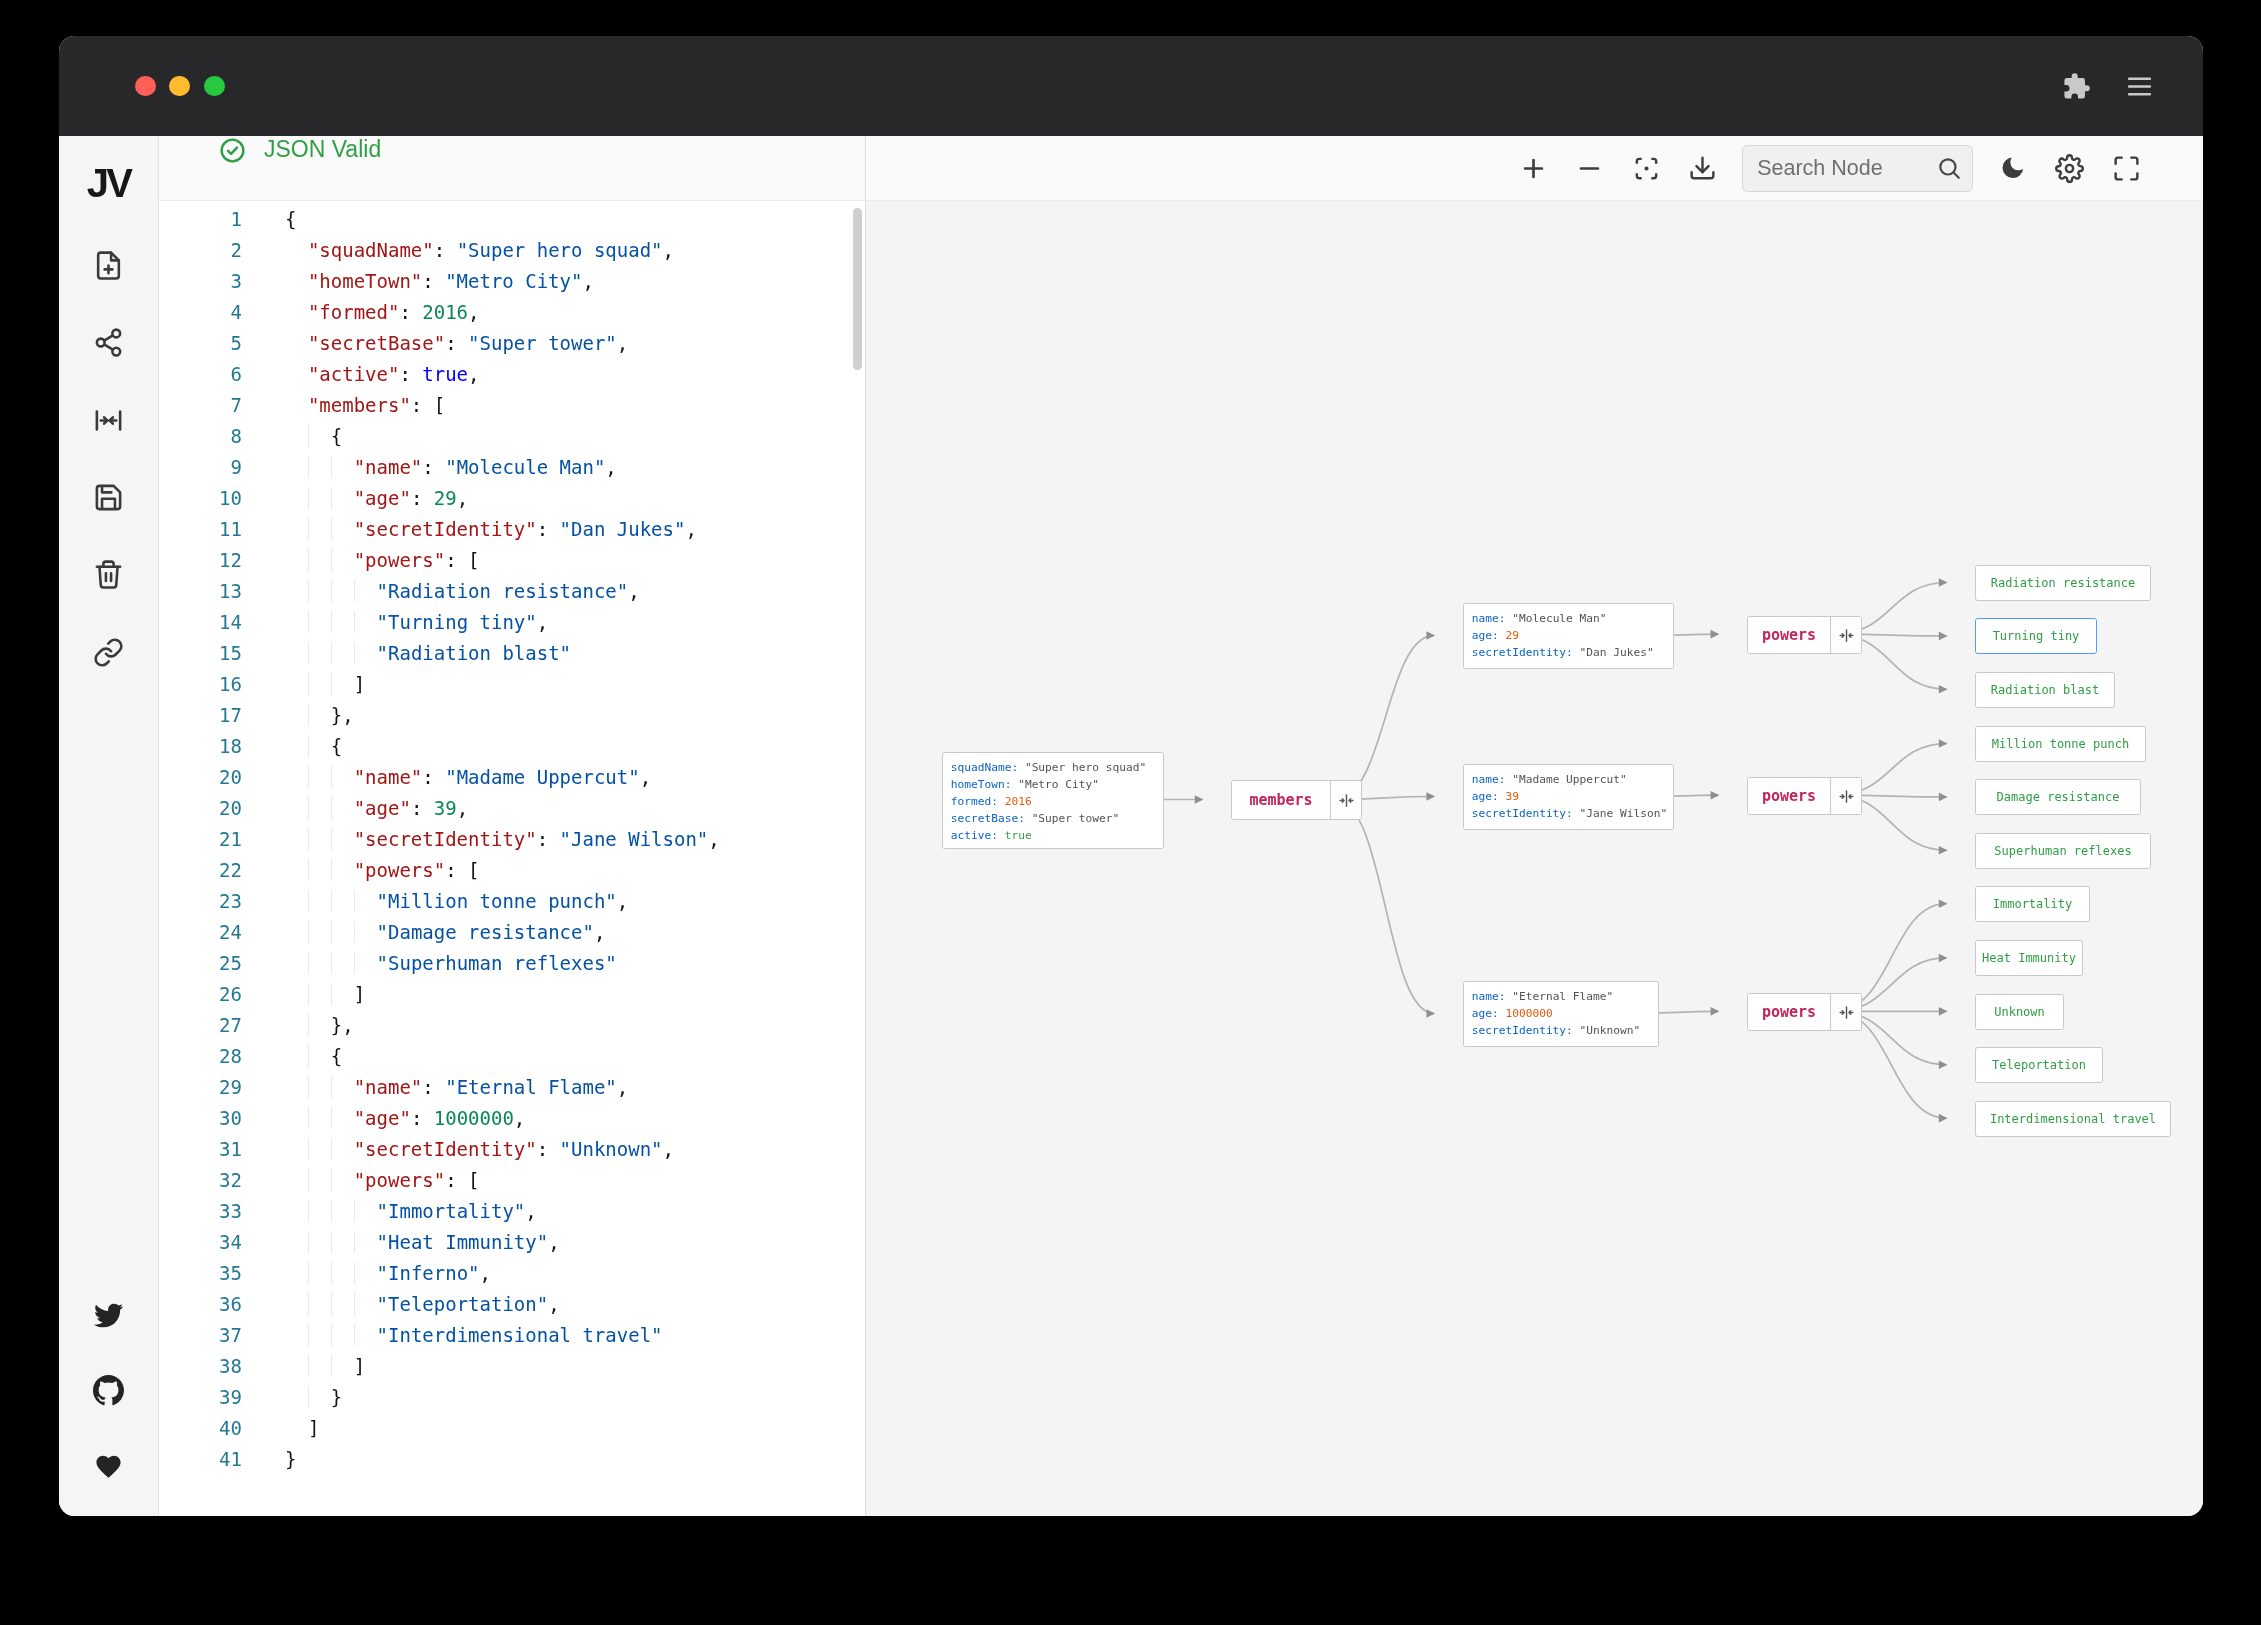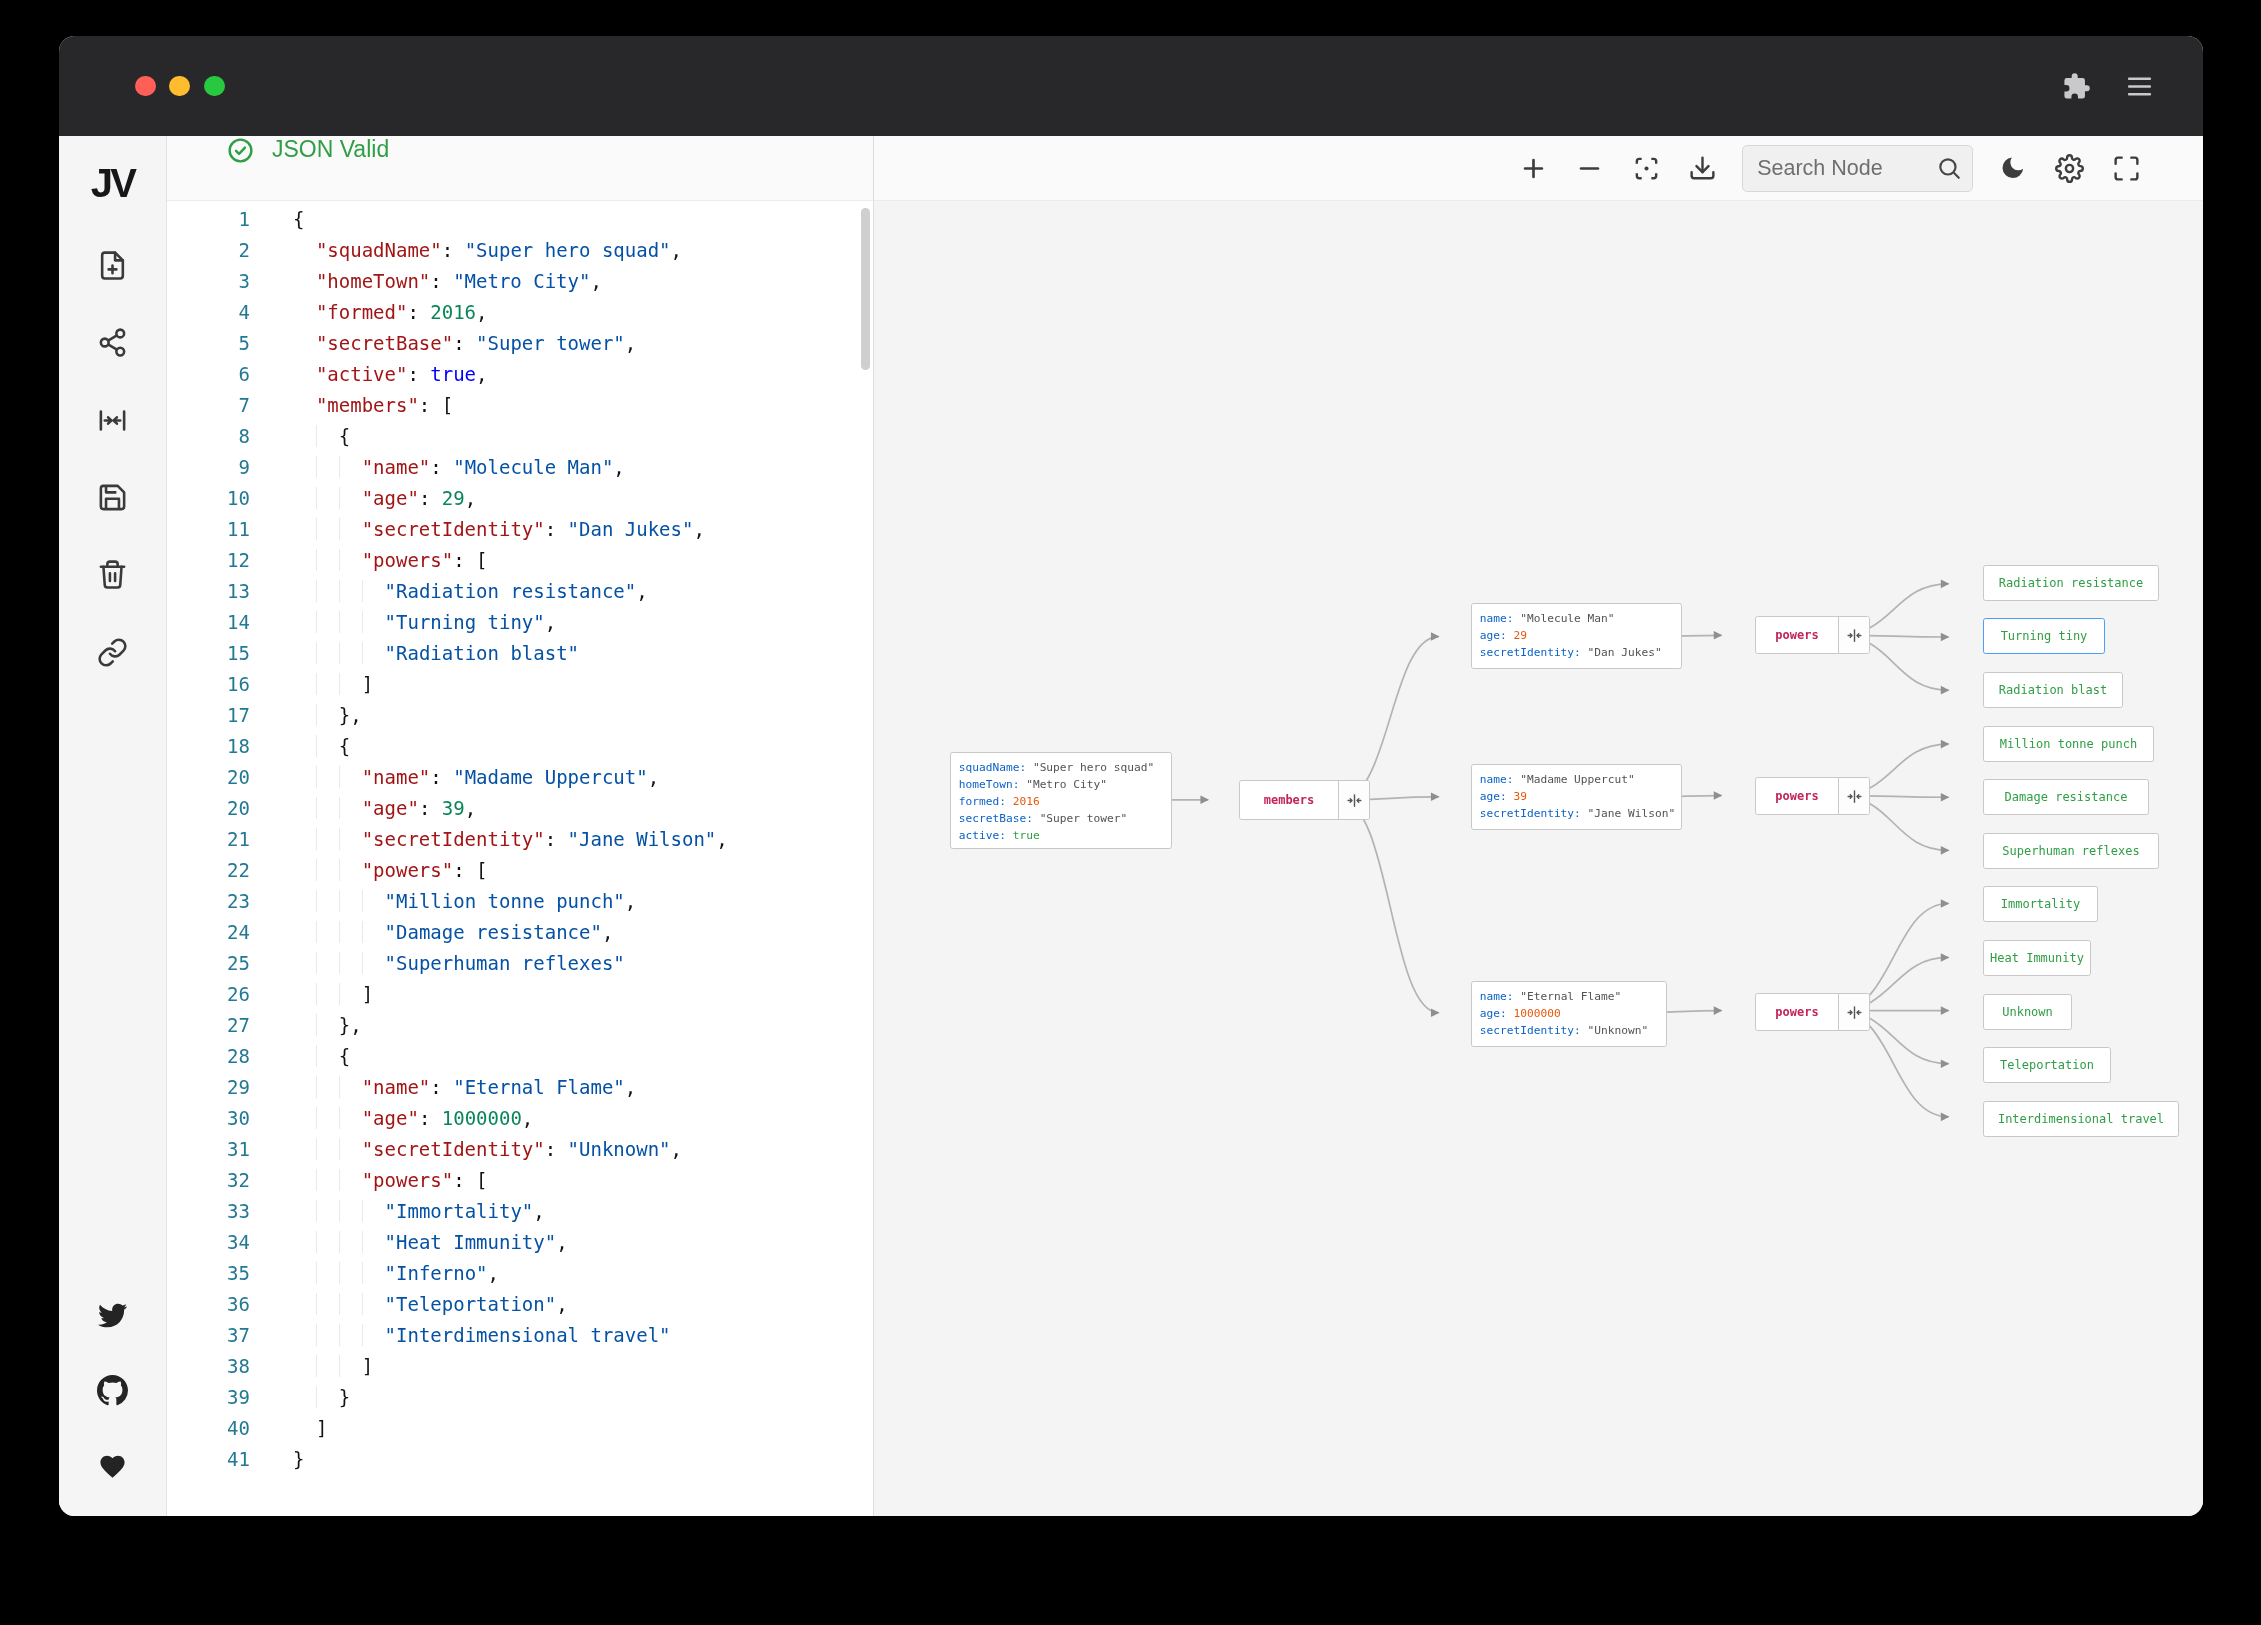--- a/index.html
+++ b/index.html
@@ -14,21 +14,21 @@
   .tl { width:20.7px; height:20.7px; border-radius:50%; display:inline-block; }
   .tl.red { background:#ff5f57; } .tl.yellow { background:#febc2e; } .tl.green { background:#28c840; }
   .title { flex:1; text-align:center; color:#e3e3e5; font-size:23px; }
   .tb-right { position:absolute; right:48px; display:flex; gap:33px; align-items:center; color:#c9c9cc; }
   .tb-icon { display:flex; align-items:center; justify-content:center; }
 
   
   .main { flex:1; display:flex; min-height:0; }
 
   
-  .sidebar { width:108px; background:#f5f5f5; border-right:0.9px solid #e3e3e3;
+  .sidebar { width:100px; background:#f5f5f5; border-right:0.9px solid #e3e3e3;
              display:flex; flex-direction:column; align-items:center; flex:0 0 auto; }
   .logo { margin-top:17px; font-size:40px; font-weight:bold; letter-spacing:-2.6px; color:#17171a; height:60px;
           display:flex; align-items:center; cursor:pointer; }
   .side-tools, .side-social { display:flex; flex-direction:column; align-items:center; }
   .side-tools { margin-top:13.8px; }
   .side-btn { width:55px; height:55px; margin:11.2px 0; display:flex; align-items:center; justify-content:center;
               color:#3a3a3a; cursor:pointer; }
   .side-spacer { flex:1; }
   .side-social .side-btn { color:#242424; margin:10.3px 0; }
   .side-social { padding-bottom:12px; }
@@ -74,21 +74,21 @@
   .gnode { position:absolute; background:#fff; border:0.9px solid #c8c8c8; border-radius:2.6px; overflow:hidden;
            font-family:"DejaVu Sans Mono","Liberation Mono",monospace; cursor:pointer;margin-left:27px; }
   .gnode-object { padding:6px 7.8px; }
   .nrow { font-size:11.2px; line-height:17px; white-space:nowrap; }
   .nk { color:#0c63c7; }
   .nv-s { color:#535353; }
   .nv-n { color:#e8590c; }
   .nv-b { color:#2f9e44; }
   .gnode-array { display:flex; align-items:stretch; padding:0; }
   .ga-label { flex:1; display:flex; align-items:center; justify-content:center; color:#c2255c;
-              font-size:12px; font-weight:600; }
+              font-size:15px; font-weight:600; }
   .ga-btn { width:31px; border-left:0.9px solid #c8c8c8; display:flex; align-items:center; justify-content:center;
             background:#fdfdfd; cursor:pointer; }
   .gnode-leaf { display:flex; align-items:center; justify-content:center; color:#2f9e44; font-size:12px; white-space:nowrap; }
   .gnode-selected { border:1.7px solid #4a9df8; }
 </style>
 </head>
 <body>
 
 <div class="window">
 

